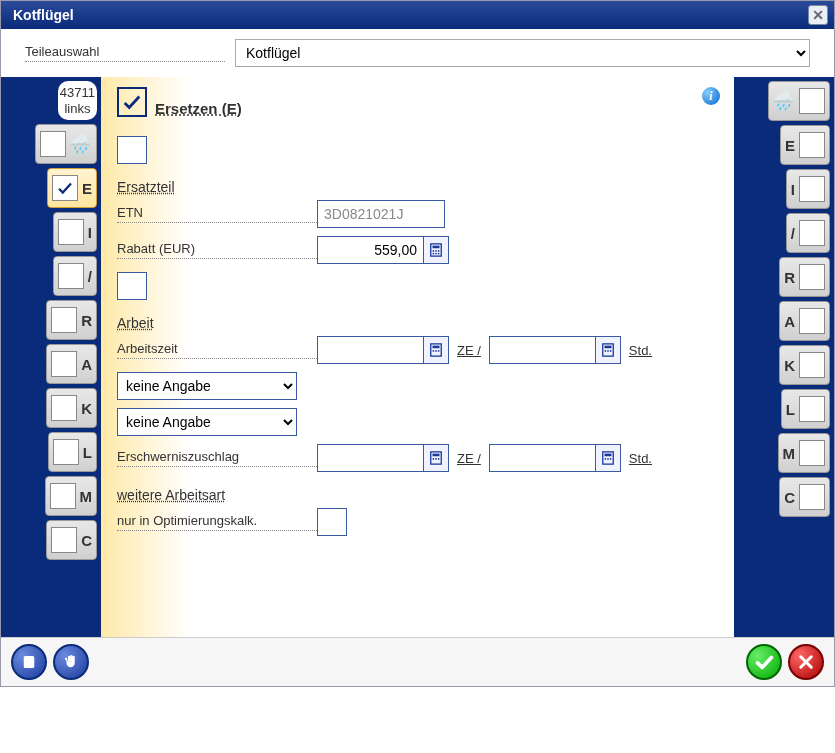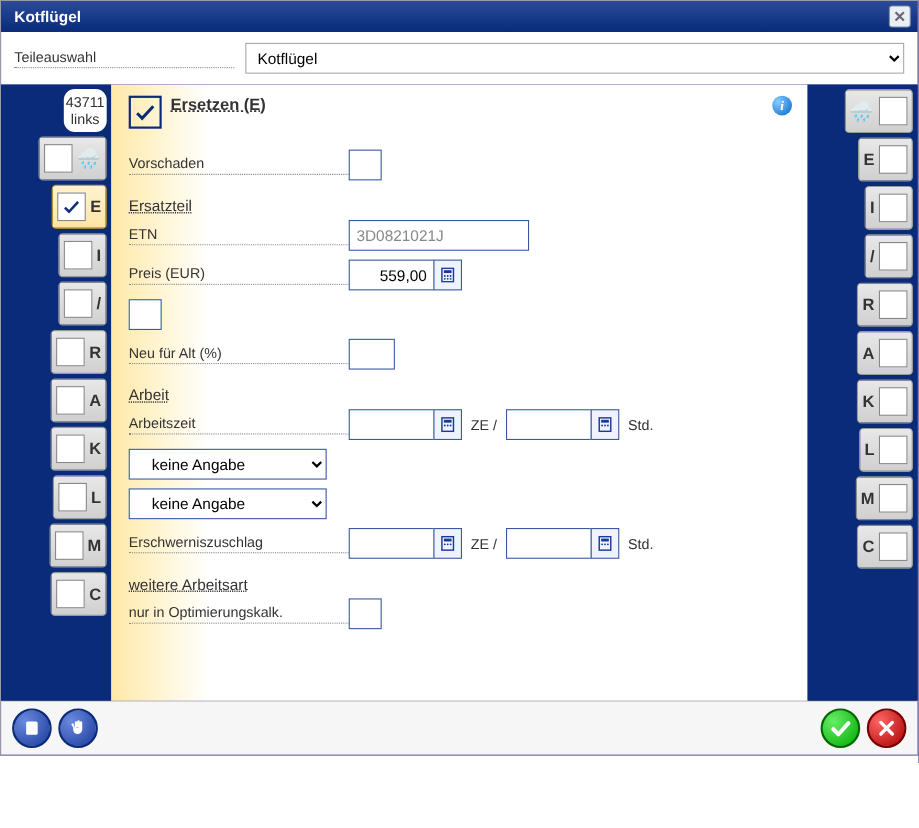--- a/index.html
+++ b/index.html
@@ -7,21 +7,21 @@
     margin: 0;
     font-family: Arial, sans-serif;
     font-size: 13px;
     background: #fff;
     color: #333;
   }
   .window {
     width: 835px;
     border: 1px solid #99a;
     position: relative;
-    background: #4c1d95;
+    background: #8b5cf6;
   }
   .titlebar {
     background: linear-gradient(to bottom, #2b4a9a 0%, #1a3a8a 50%, #0a2a7a 100%);
     color: #fff;
     padding: 6px 12px;
     font-weight: bold;
     font-size: 14px;
     position: relative;
   }
   .close-btn {
@@ -33,21 +33,21 @@
     background: #eaeef5;
     border: 1px solid #7a8aa5;
     border-radius: 3px;
     color: #667;
     font-weight: bold;
     text-align: center;
     line-height: 18px;
     cursor: pointer;
   }
   .selection-row {
-    padding: 10px 12px;
+    padding: 10px 24px;
     background: #fff;
     display: flex;
     align-items: center;
   }
   .dotted-label {
     border-bottom: 1px dotted #888;
     padding-bottom: 2px;
     margin-right: 10px;
   }
   .sel-label { width: 200px; }
@@ -124,21 +124,21 @@
   }
   .center-col {
     flex: 1;
     background: #fff;
     background: linear-gradient(to right, #ffe9a8 0%, #fff 14%, #fff 100%);
     padding: 10px 16px;
     position: relative;
   }
   .main-heading {
     display: flex;
-    align-items: flex-start;
+    align-items: flex-end;
     gap: 8px;
     margin-bottom: 18px;
   }
   .big-check {
     width: 30px;
     height: 30px;
     border: 2px solid #0a2a7a;
     display: flex;
     align-items: center;
     justify-content: center;
@@ -184,44 +184,44 @@
     font-size: 14px;
   }
   .box-input {
     border: 1px solid #3a5aa0;
     height: 28px;
     padding: 2px 6px;
     font-size: 14px;
   }
   .tiny { width: 30px; }
   .small { width: 42px; }
-  .med { width: 78px; text-align: right; }
-  .wide { width: 164px; color: #888; }
+  .med { width: 107px; text-align: right; }
+  .wide { width: 128px; color: #888; }
   .select {
     border: 1px solid #3a5aa0;
     height: 28px;
     width: 180px;
     font-size: 14px;
-    padding: 2px 16px;
+    padding: 2px 4px;
     background: #fff;
   }
   .calc-btn {
     width: 26px;
     height: 28px;
     border: 1px solid #3a5aa0;
     background: #f0f3ff;
     display: inline-flex;
     align-items: center;
     justify-content: center;
     cursor: pointer;
     margin-left: -1px;
     vertical-align: top;
   }
   .calc-btn svg { width: 14px; height: 14px; }
-  .unit { margin: 0 8px; }
+  .unit { margin: 0 8px; text-decoration: underline; }
   .input-group { display: inline-flex; align-items: stretch; }
   .footer {
     background: #f6f6f6;
     border-top: 1px solid #ccc;
     padding: 6px 10px;
     display: flex;
     align-items: center;
     gap: 6px;
   }
   .foot-btn {
@@ -327,33 +327,32 @@
       <div class="main-heading">
         <div class="big-check">
           <svg viewBox="0 0 24 24">
               <polyline points="4,13 9,18 20,6" fill="none" stroke="#0a2a7a" stroke-width="3"></polyline>
             </svg>
         </div>
         <span class="heading-text">Ersetzen (E)</span>
       </div>
 
       <div class="form-row">
-        <span class="form-label">Vorschaden</span>
         <input class="box-input tiny" value="" style="">
       </div>
 
       <div class="section-head">Ersatzteil</div>
 
       <div class="form-row">
         <span class="form-label">ETN</span>
         <input class="box-input wide" value="3D0821021J" style="">
       </div>
 
       <div class="form-row">
-        <span class="form-label">Preis (EUR)</span>
+        <span class="form-label">Rabatt (EUR)</span>
         <div class="input-group">
           <input class="box-input med" value="559,00" style="">
           <div class="calc-btn">
             <svg viewBox="0 0 16 16">
                 <rect x="2" y="1" width="12" height="14" fill="none" stroke="#1a3a9a" stroke-width="1.5"></rect>
                 <rect x="4" y="3" width="8" height="3" fill="#1a3a9a"></rect>
                 <circle cx="5" cy="9" r="1" fill="#1a3a9a"></circle>
                 <circle cx="8" cy="9" r="1" fill="#1a3a9a"></circle>
                 <circle cx="11" cy="9" r="1" fill="#1a3a9a"></circle>
                 <circle cx="5" cy="12" r="1" fill="#1a3a9a"></circle>
@@ -362,24 +361,20 @@
               </svg>
           </div>
         </div>
       </div>
 
       <div class="form-row">
         <input class="box-input tiny" value="" style="">
       </div>
 
 
-      <div class="form-row">
-        <span class="form-label">Neu für Alt (%)</span>
-        <input class="box-input small" value="" style="">
-      </div>
 
       <div class="section-head">Arbeit</div>
 
       <div class="form-row">
         <span class="form-label">Arbeitszeit</span>
         <div class="input-group">
           <input class="box-input med" value="" style="">
           <div class="calc-btn">
             <svg viewBox="0 0 16 16">
                 <rect x="2" y="1" width="12" height="14" fill="none" stroke="#1a3a9a" stroke-width="1.5"></rect>

